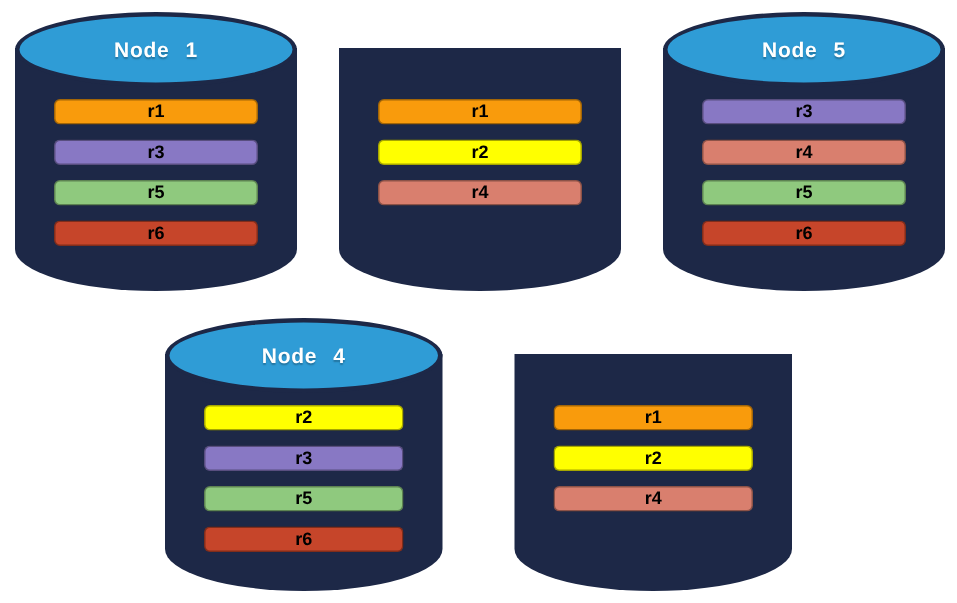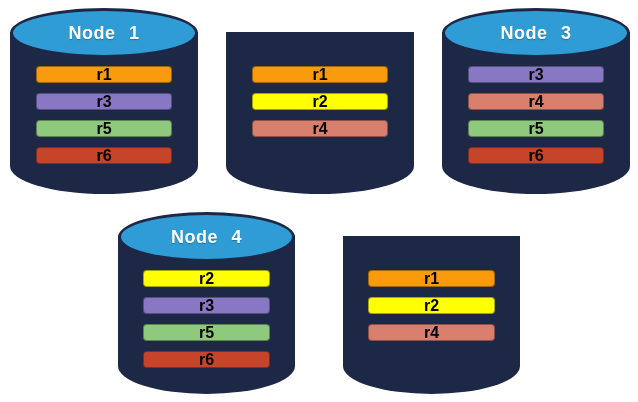--- a/index.html
+++ b/index.html
@@ -8,50 +8,50 @@
     width:638px; height:402px;
     background:var(--bg,#ffffff);
     font-family:"Liberation Sans", sans-serif;
     overflow:hidden;
   }
   .row { display:flex; box-sizing:border-box; }
   .row-top { padding:8px 8px 0 10px; justify-content:space-between; height:194px; }
   .row-bottom { justify-content:center; gap:48px; margin-top:18px; }
 
   .cylinder { position:relative; flex:0 0 auto; width:188px; height:186px; }
-  .row-bottom .cylinder { width:177px; height:182px; }
+  .row-bottom .cylinder { width:143px; height:182px;padding-left:42px; }
 
   .cyl-body {
     position:absolute; left:0; right:0; top:24px; bottom:0;
     background:var(--body,#1D2847);
     border-radius:0 0 50% 50% / 0 0 28px 28px;
   }
   .cyl-top {
     position:absolute; left:0; right:0; top:0; height:50px;
     border-radius:50%;
     background:var(--top,#2F9CD6);
     border:3px solid var(--body,#1D2847);
     box-sizing:border-box;
     display:flex; align-items:center; justify-content:center;
   }
   .cyl-title {
     color:var(--title,#ffffff);
-    font-weight:bold; font-size:18px;
+    font-weight:bold; font-size:14px;
     word-spacing:0.45em; letter-spacing:0.5px;
     text-shadow:0 1px 1px rgba(0,0,0,0.25);
   }
   .bars {
     position:absolute; left:14%; right:14%; top:58px;
     display:flex; flex-direction:column; gap:10px;
   }
   .bar {
     height:15px; border-radius:4px;
     border:1px solid rgba(0,0,0,0.35);
     display:flex; align-items:center; justify-content:center;
-    font-size:16px; font-weight:bold;
+    font-size:12px; font-weight:bold;
     color:var(--bartext,#000000);
     line-height:15px;
   }
 </style>
 </head>
 <body>
 
 <div class="canvas">
   <div class="row row-top">
       <div class="cylinder">
@@ -84,21 +84,21 @@
             <span>r2</span>
           </div>
           <div class="bar" style="background: rgb(217, 127, 110);">
             <span>r4</span>
           </div>
         </div>
       </div>
       <div class="cylinder">
         <div class="cyl-body"></div>
         <div class="cyl-top">
-          <span class="cyl-title">Node 3</span>
+          <span class="cyl-title">Node 5</span>
         </div>
         <div class="bars">
           <div class="bar" style="background: rgb(136, 120, 196);">
             <span>r3</span>
           </div>
           <div class="bar" style="background: rgb(217, 127, 110);">
             <span>r4</span>
           </div>
           <div class="bar" style="background: rgb(143, 201, 126);">
             <span>r5</span>

